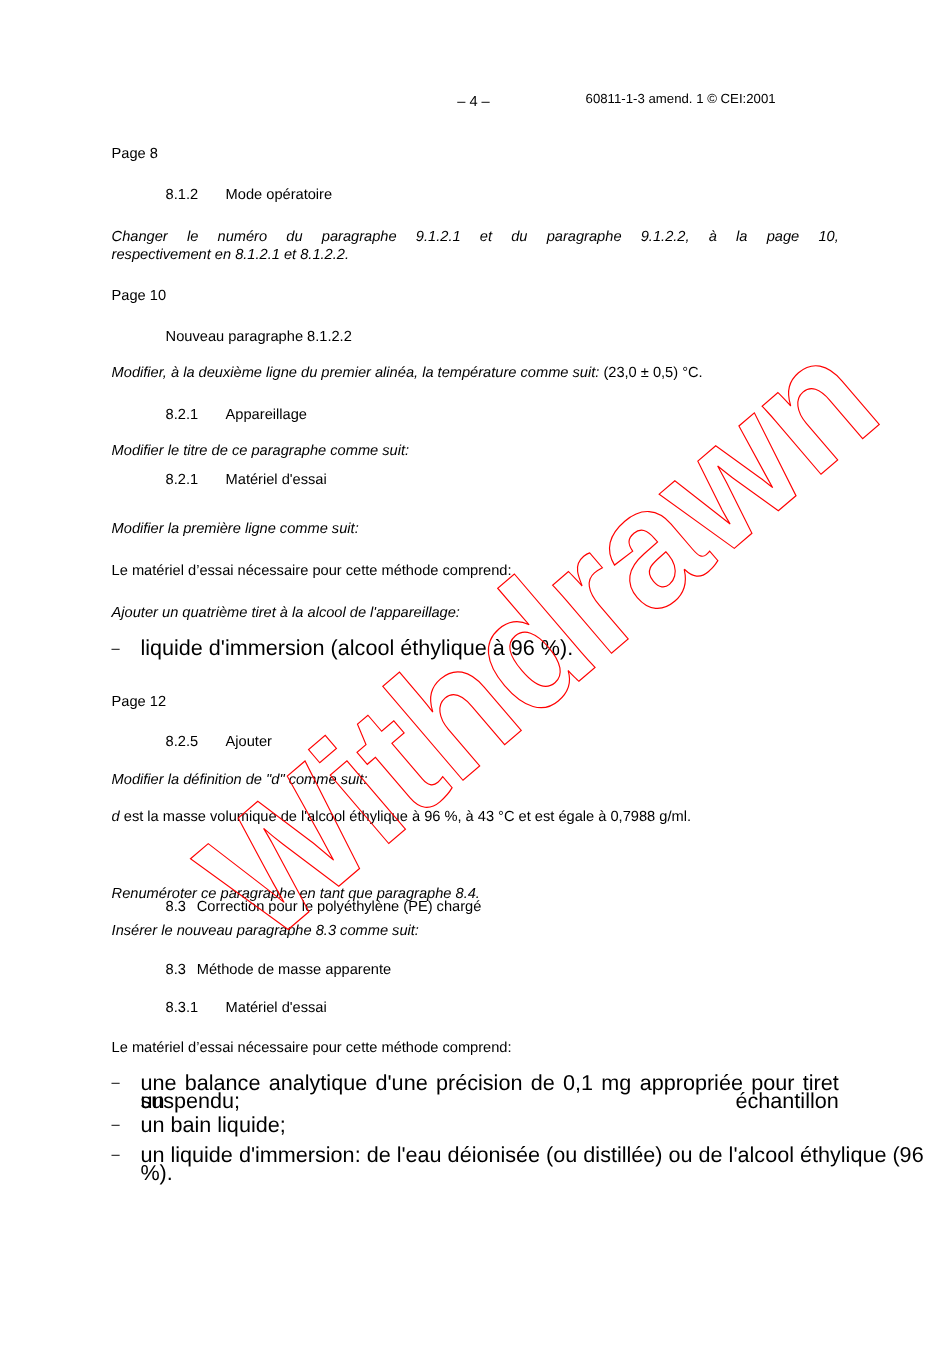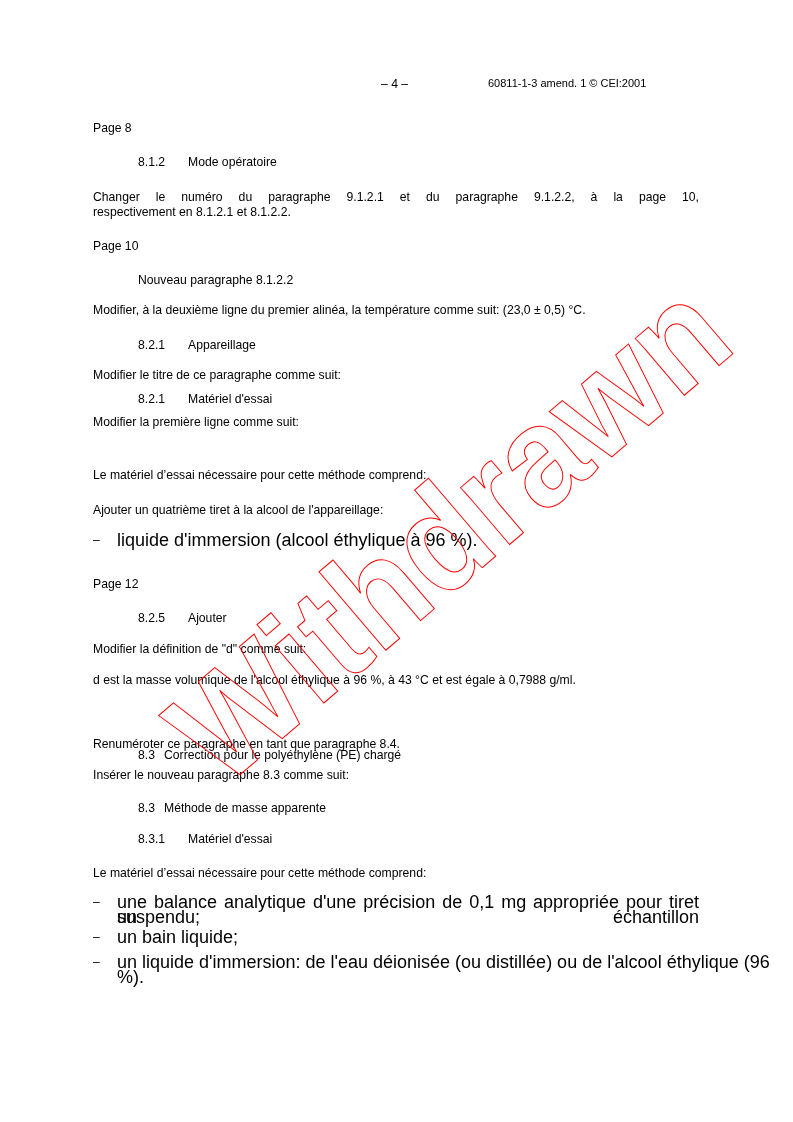--- a/index.html
+++ b/index.html
@@ -1,21 +1,21 @@
 <!DOCTYPE html>
 <html><head>
 <meta charset="utf-8">
 <style>
   html, body { margin: 0; padding: 0; background: #ffffff; }
   body { width: 793px; height: 1122px; position: relative; overflow: hidden;
          font-family: "Liberation Sans", sans-serif; color: #000; }
   .page { position: absolute; left: 0; top: 0; width: 793px; height: 1122px; }
   .line { position: absolute; left: 93px; font-size: 12.2px; line-height: 15px; white-space: nowrap; }
   .b { font-weight: normal; margin-left: 45px; }
-  .i { }
+  .i { font-style: italic; }
   .hdr-page { position: absolute; top: 77px; left: 381px; font-size: 12.2px; }
   .hdr-ref { position: absolute; top: 77px; left: 488px; font-size: 11px; }
   .num { display: inline-block; width: 50px; }
   .num3 { display: inline-block; width: 26px; }
   .just { width: 606px; text-align: justify; text-align-last: justify; white-space: normal; }
   .dash { position: absolute; left: 93px; font-size: 12.2px; line-height: 15px; }
   .dash-text { position: absolute; left: 117px; font-size: 18px; line-height: 15px; }
   .watermark { position: absolute; left: 0; top: 0; width: 793px; height: 1122px; pointer-events: none; }
 </style>
 </head>
@@ -46,21 +46,21 @@
   <div class="line b" style="top:338px">
     <span class="num">8.2.1</span><span>Appareillage</span>
   </div>
 
   <div class="line i" style="top:368px">Modifier le titre de ce paragraphe comme suit:</div>
 
   <div class="line b" style="top:392px">
     <span class="num">8.2.1</span><span>Matériel d'essai</span>
   </div>
 
-  <div class="line i" style="top:415px">Modifier la première ligne comme suit:</div>
+  <div class="line i" style="top:433px">Modifier la première ligne comme suit:</div>
 
   <div class="line" style="top:468px">Le matériel d’essai nécessaire pour cette méthode comprend:</div>
 
   <div class="line i" style="top:503px">Ajouter un quatrième tiret à la alcool de l'appareillage:</div>
 
   <div class="dash" style="top:533px">–</div>
   <div class="dash-text" style="top:533px">liquide d'immersion (alcool éthylique à 96 %).</div>
 
   <div class="line" style="top:577px">Page 12</div>
 

